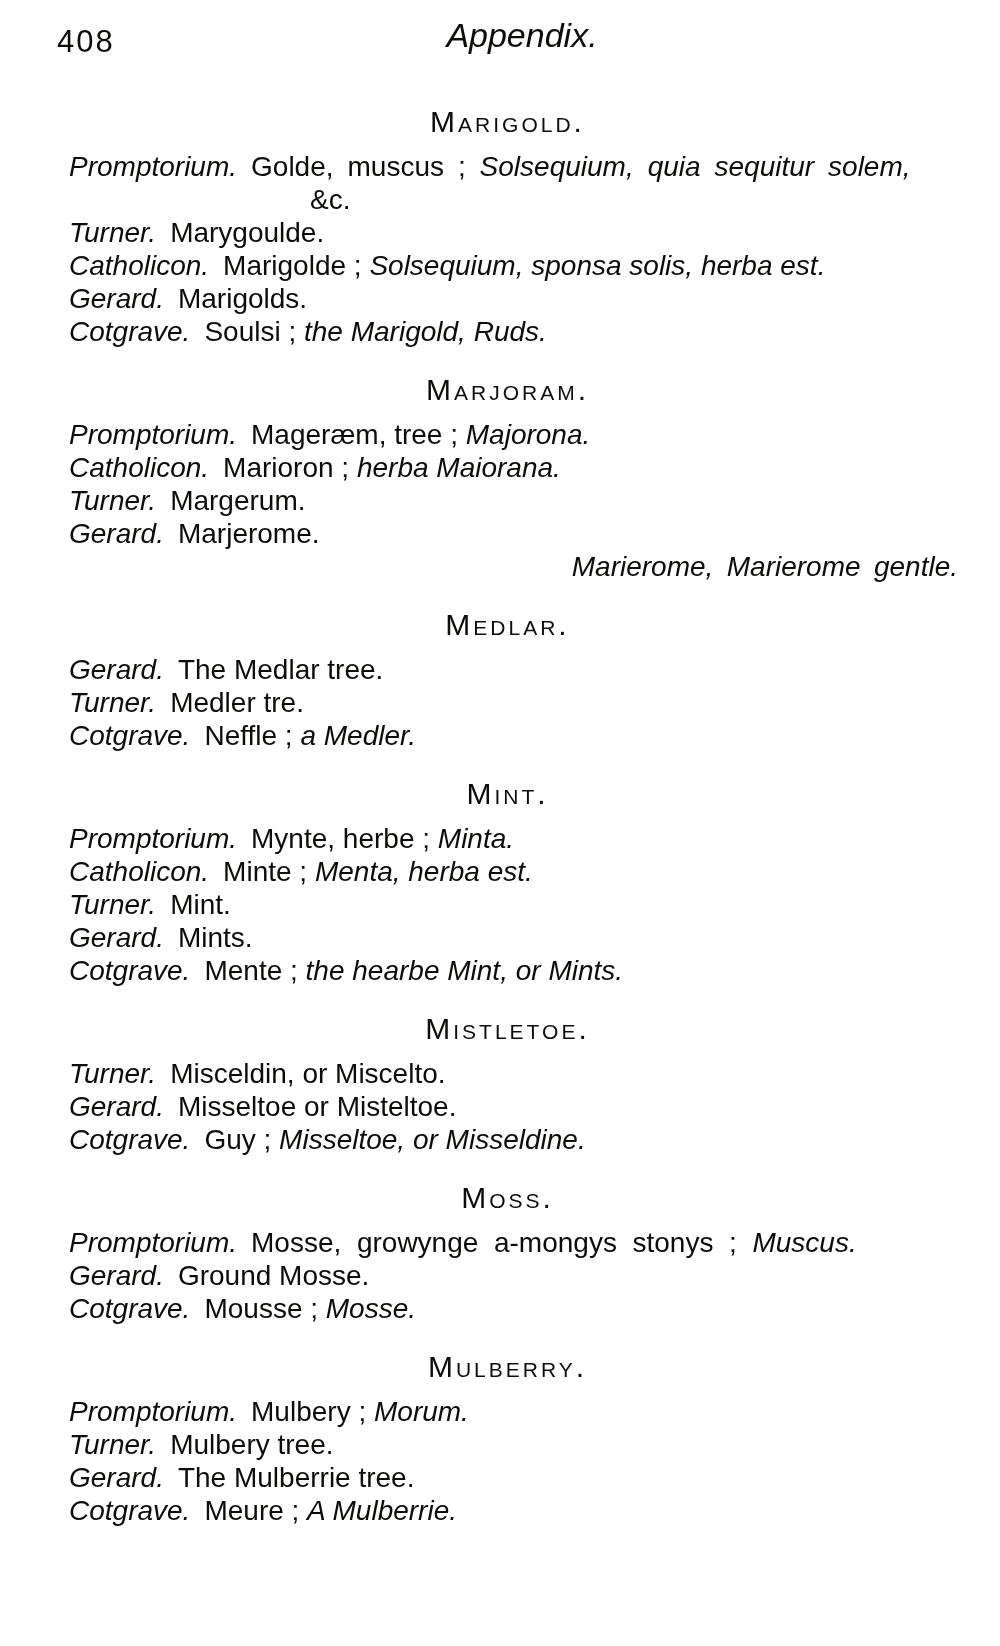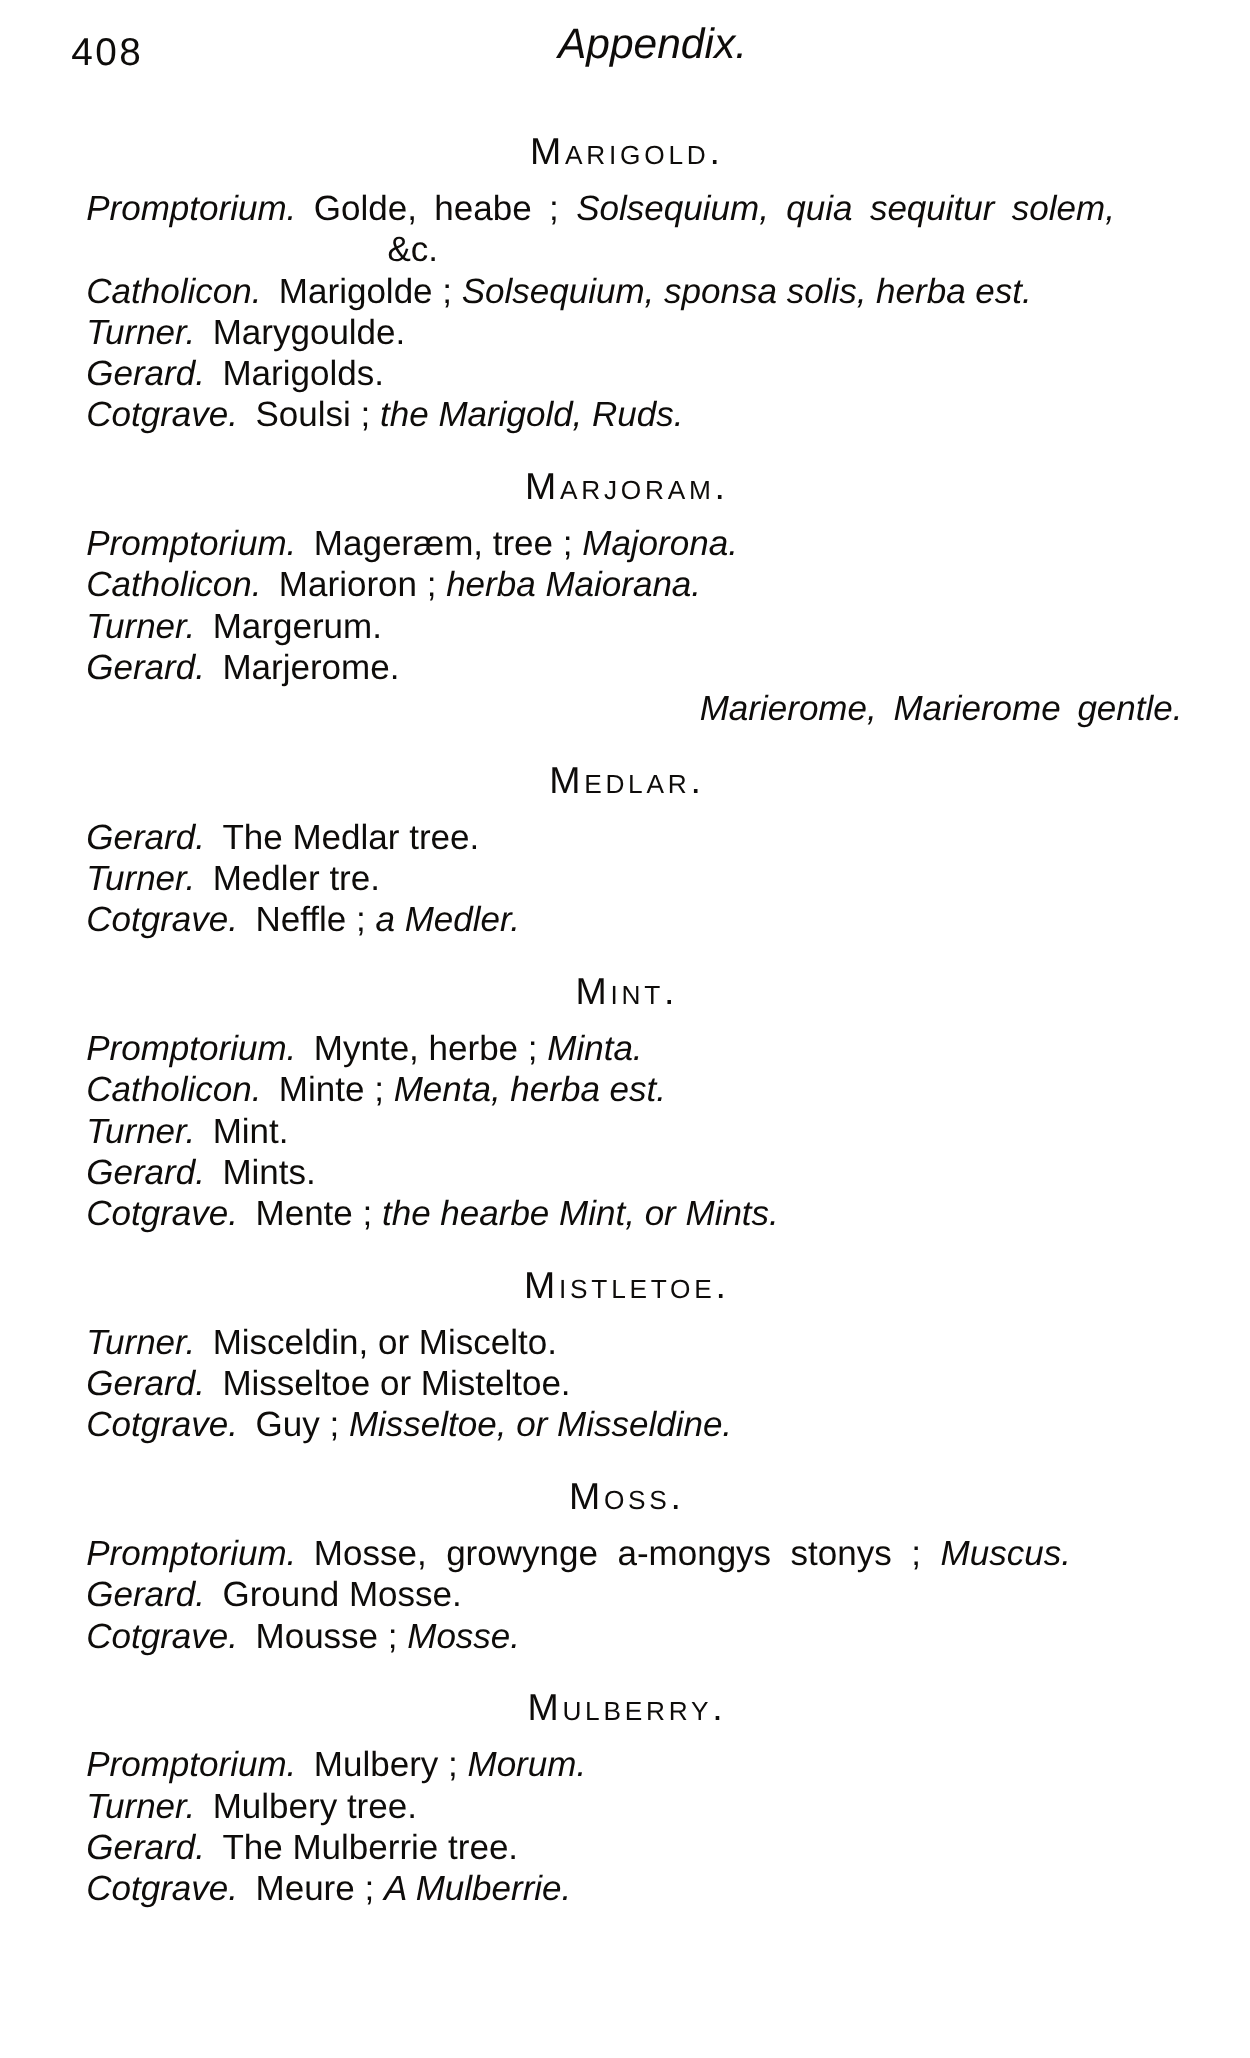--- a/index.html
+++ b/index.html
@@ -29,21 +29,21 @@
     position: absolute;
     left: 0;
     right: 0;
     top: 16px;
     text-align: center;
     transform: translateX(22px);
     font-style: italic;
     font-size: 34px;
   }
   .content {
-    padding: 0 54px 0 57px;
+    padding: 0 42px 0 57px;
   }
   .section .heading {
     text-align: center;
     font-weight: normal;
     font-variant: small-caps;
     font-size: 30px;
     line-height: 36px;
     letter-spacing: 3px;
     margin: 24px 0 10px 0;
   }
@@ -73,28 +73,28 @@
 
 <div class="page">
   <div class="page-header">
     <span class="page-number">408</span>
     <span class="page-title">Appendix.</span>
   </div>
   <div class="content" id="sections">
       <section class="section">
         <h2 class="heading">Marigold.</h2>
         <div class="entry">
-          <div class="line-main"><span class="source">Promptorium.</span><span class="seg">Golde, heabe ; </span><span class="seg it">Solsequium, quia sequitur solem,</span></div>
+          <div class="line-main"><span class="source">Promptorium.</span><span class="seg">Golde, muscus ; </span><span class="seg it">Solsequium, quia sequitur solem,</span></div>
           <div class="line-cont"><span class="seg">&amp;c.</span></div>
         </div>
         <div class="entry">
-          <div class="line-main"><span class="source">Catholicon.</span><span class="seg">Marigolde ; </span><span class="seg it">Solsequium, sponsa solis, herba est.</span></div>
+          <div class="line-main"><span class="source">Turner.</span><span class="seg">Marygoulde.</span></div>
         </div>
         <div class="entry">
-          <div class="line-main"><span class="source">Turner.</span><span class="seg">Marygoulde.</span></div>
+          <div class="line-main"><span class="source">Catholicon.</span><span class="seg">Marigolde ; </span><span class="seg it">Solsequium, sponsa solis, herba est.</span></div>
         </div>
         <div class="entry">
           <div class="line-main"><span class="source">Gerard.</span><span class="seg">Marigolds.</span></div>
         </div>
         <div class="entry">
           <div class="line-main"><span class="source">Cotgrave.</span><span class="seg">Soulsi ; </span><span class="seg it">the Marigold, Ruds.</span></div>
         </div>
       </section>
       <section class="section">
         <h2 class="heading">Marjoram.</h2>

